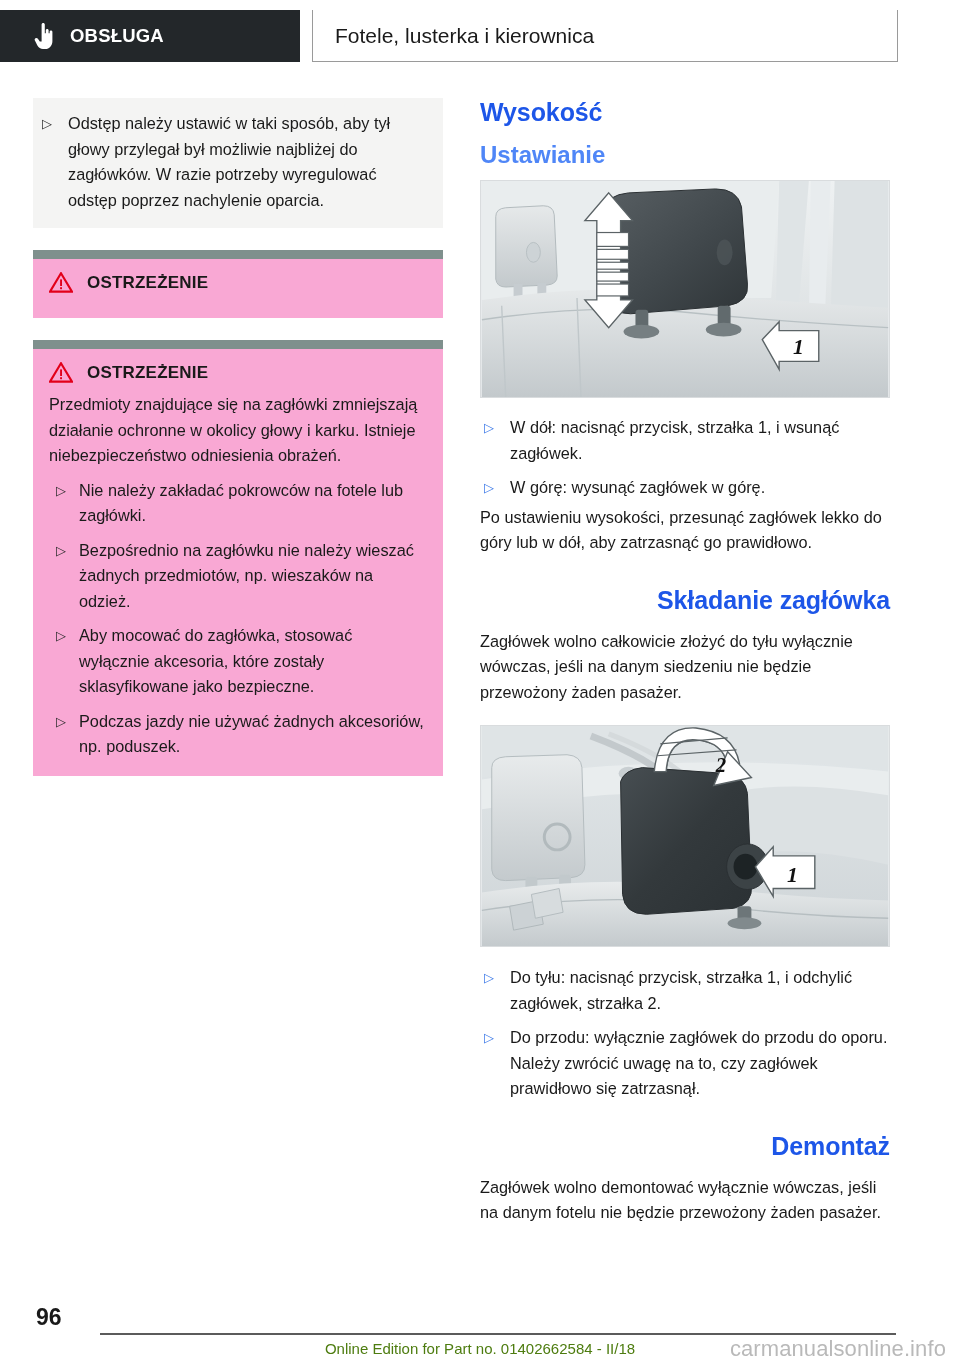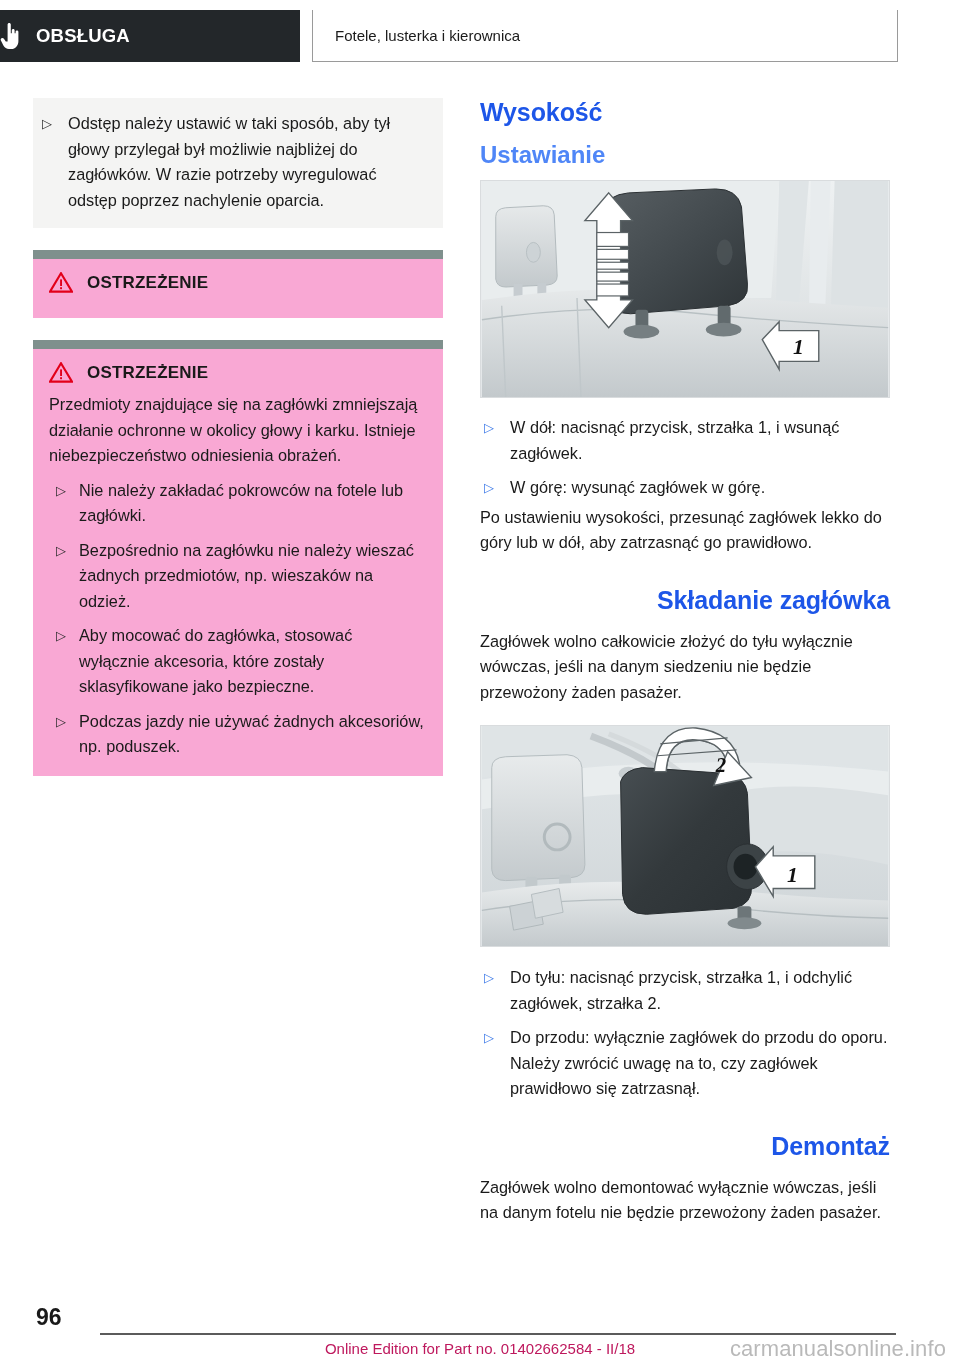--- a/index.html
+++ b/index.html
@@ -24,20 +24,21 @@
     width: 960px;
     height: 52px;
     display: flex;
     align-items: stretch;
   }
   .header-chapter {
     width: 300px;
     background: #23272a;
     display: flex;
     align-items: center;
+    padding-left: 34px;
     box-sizing: border-box;
   }
   .hand-icon {
     width: 20px;
     height: 26px;
     position: relative;
     flex: 0 0 auto;
     margin-right: 16px;
   }
   .hand-icon svg { display: block; }
@@ -54,21 +55,21 @@
     margin-right: 62px;
     border: 1px solid #9a9a9a;
     border-top: none;
     background: #ffffff;
     display: flex;
     align-items: center;
     padding-left: 22px;
     box-sizing: border-box;
   }
   .header-section-label {
-    font-size: 15px;
+    font-size: 21px;
     color: #1a1a1a;
     white-space: nowrap;
   }
 
   
   .page-body {
     position: absolute;
     top: 98px;
     left: 0;
     width: 960px;
@@ -200,21 +201,21 @@
     height: 2px;
     background: #5b5b5b;
   }
   .footer-note {
     position: absolute;
     left: 0;
     top: 40px;
     width: 960px;
     text-align: center;
     font-size: 15px;
-    color: #be185d;
+    color: #4d7c0f;
   }
   .watermark {
     position: absolute;
     right: 14px;
     top: 36px;
     font-size: 22px;
     color: #b9b9b9;
     letter-spacing: 0.1px;
   }
 </style>

